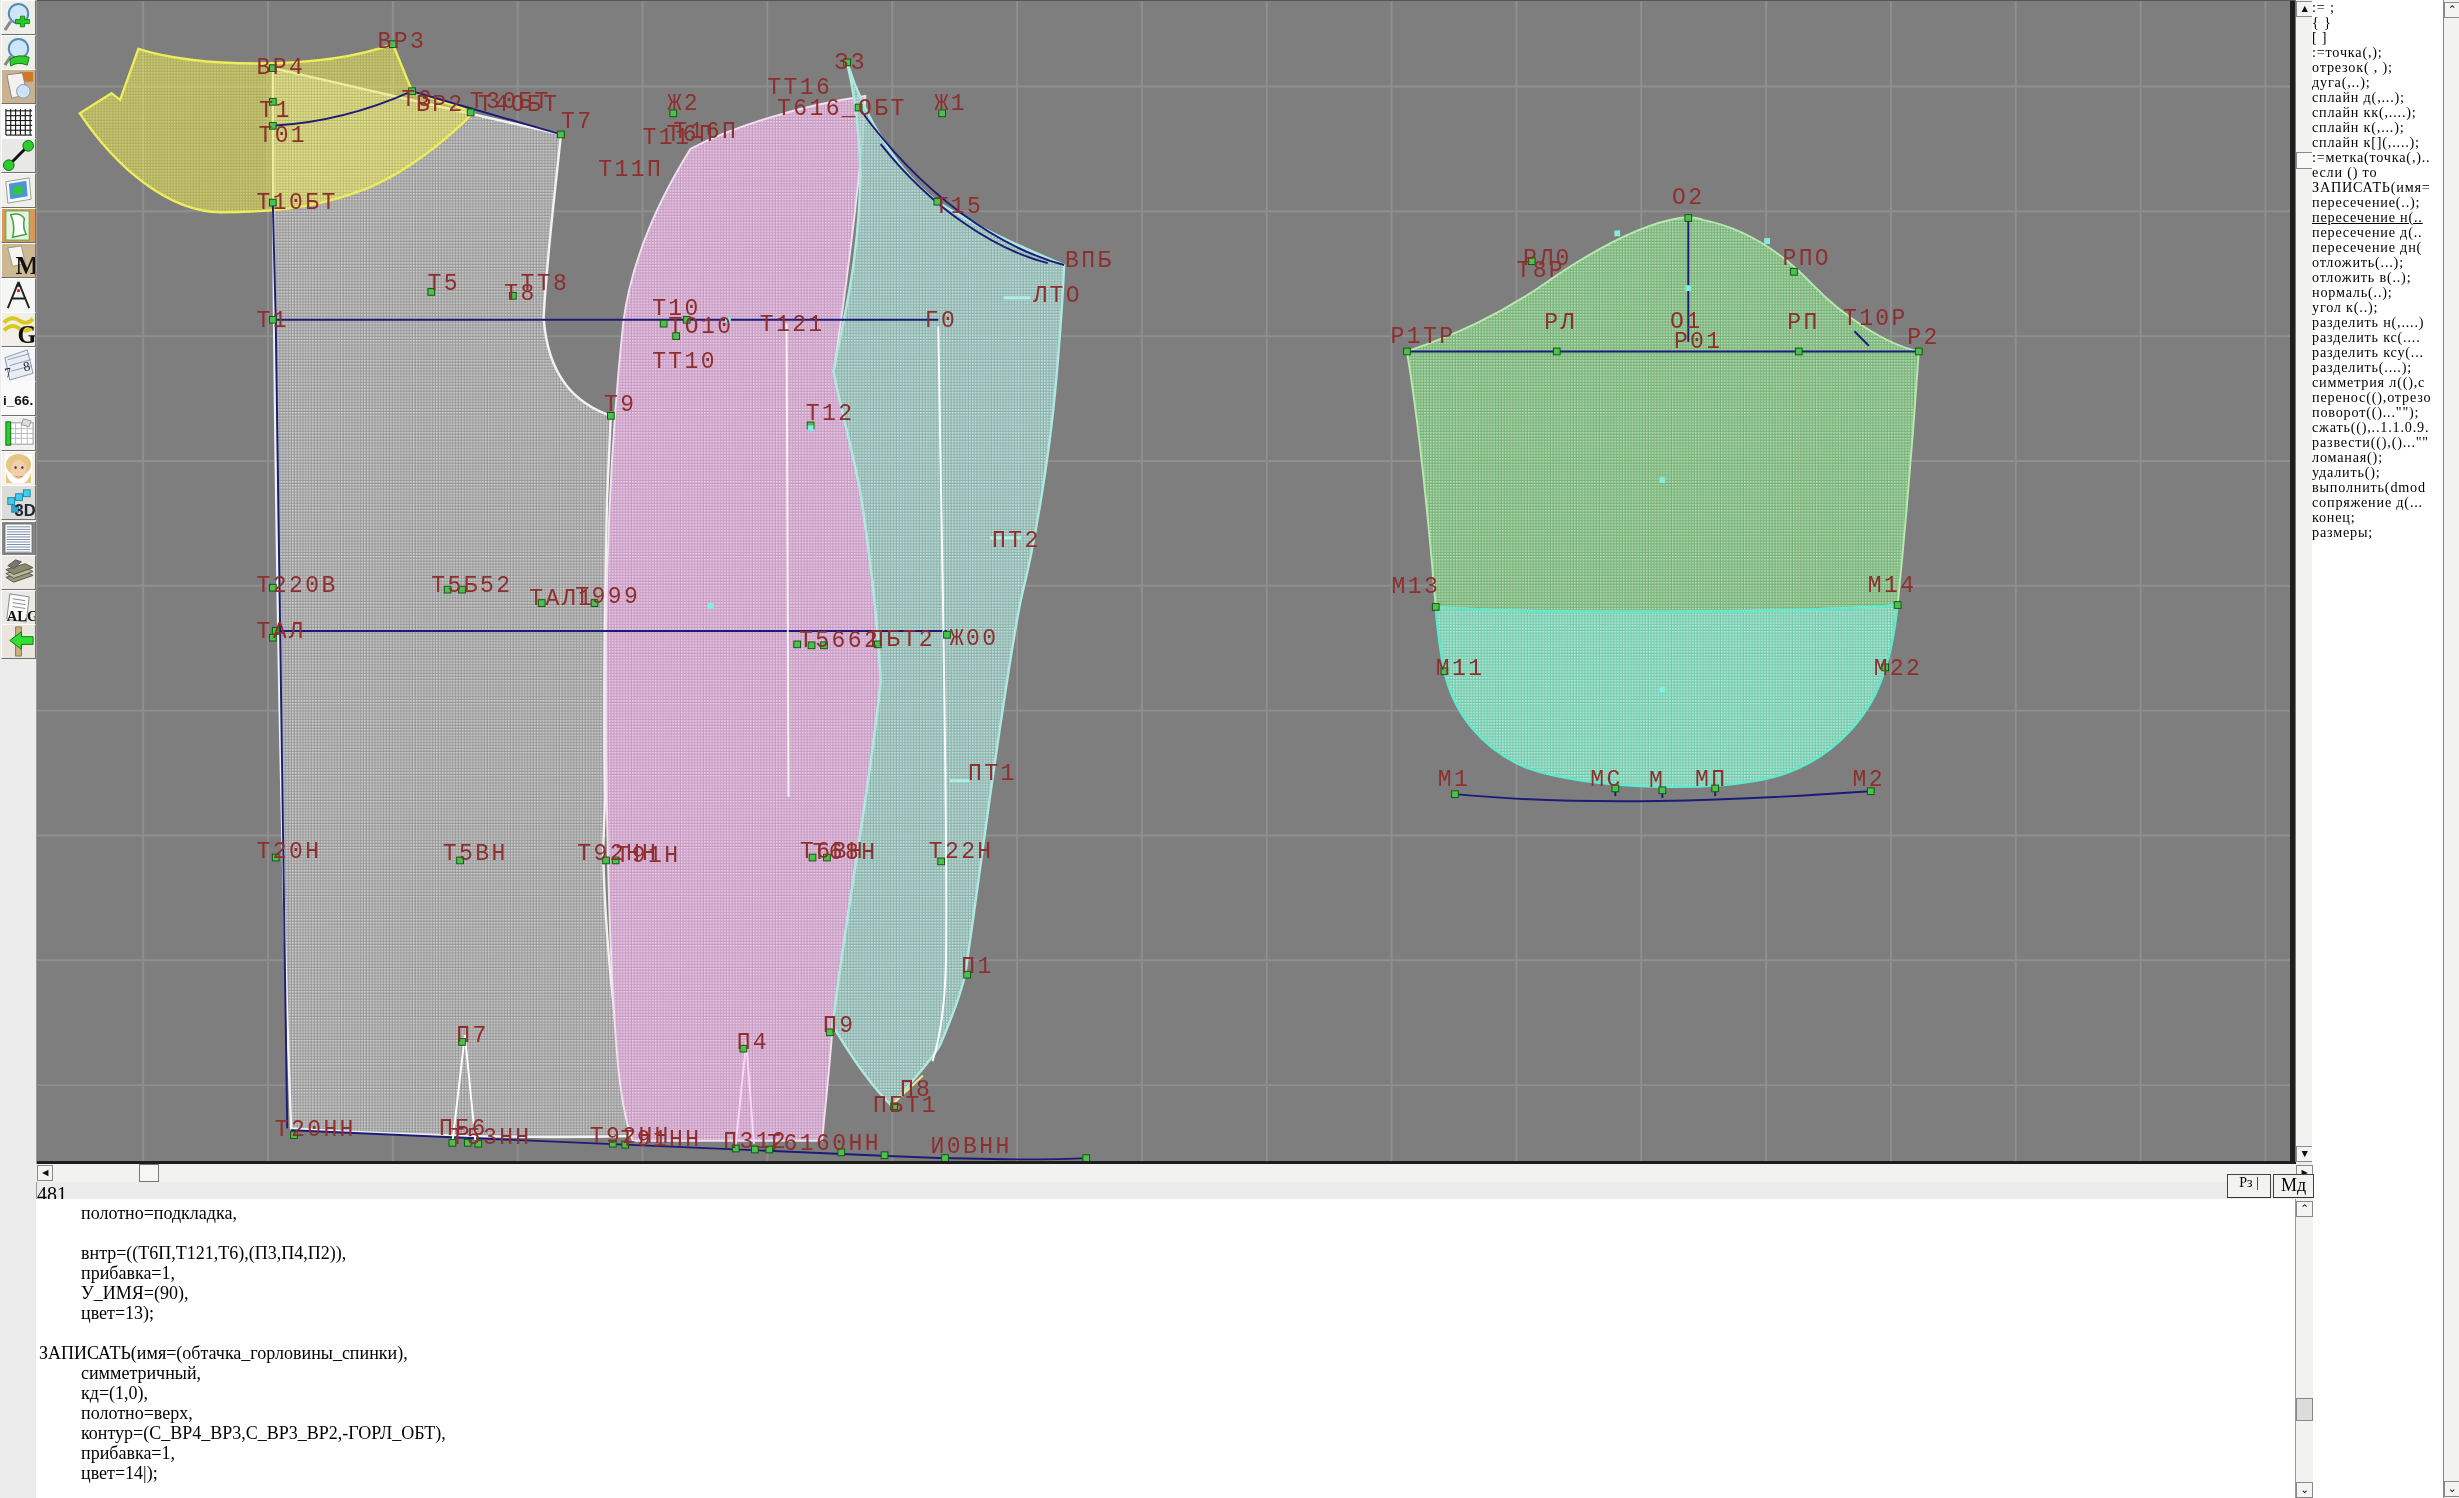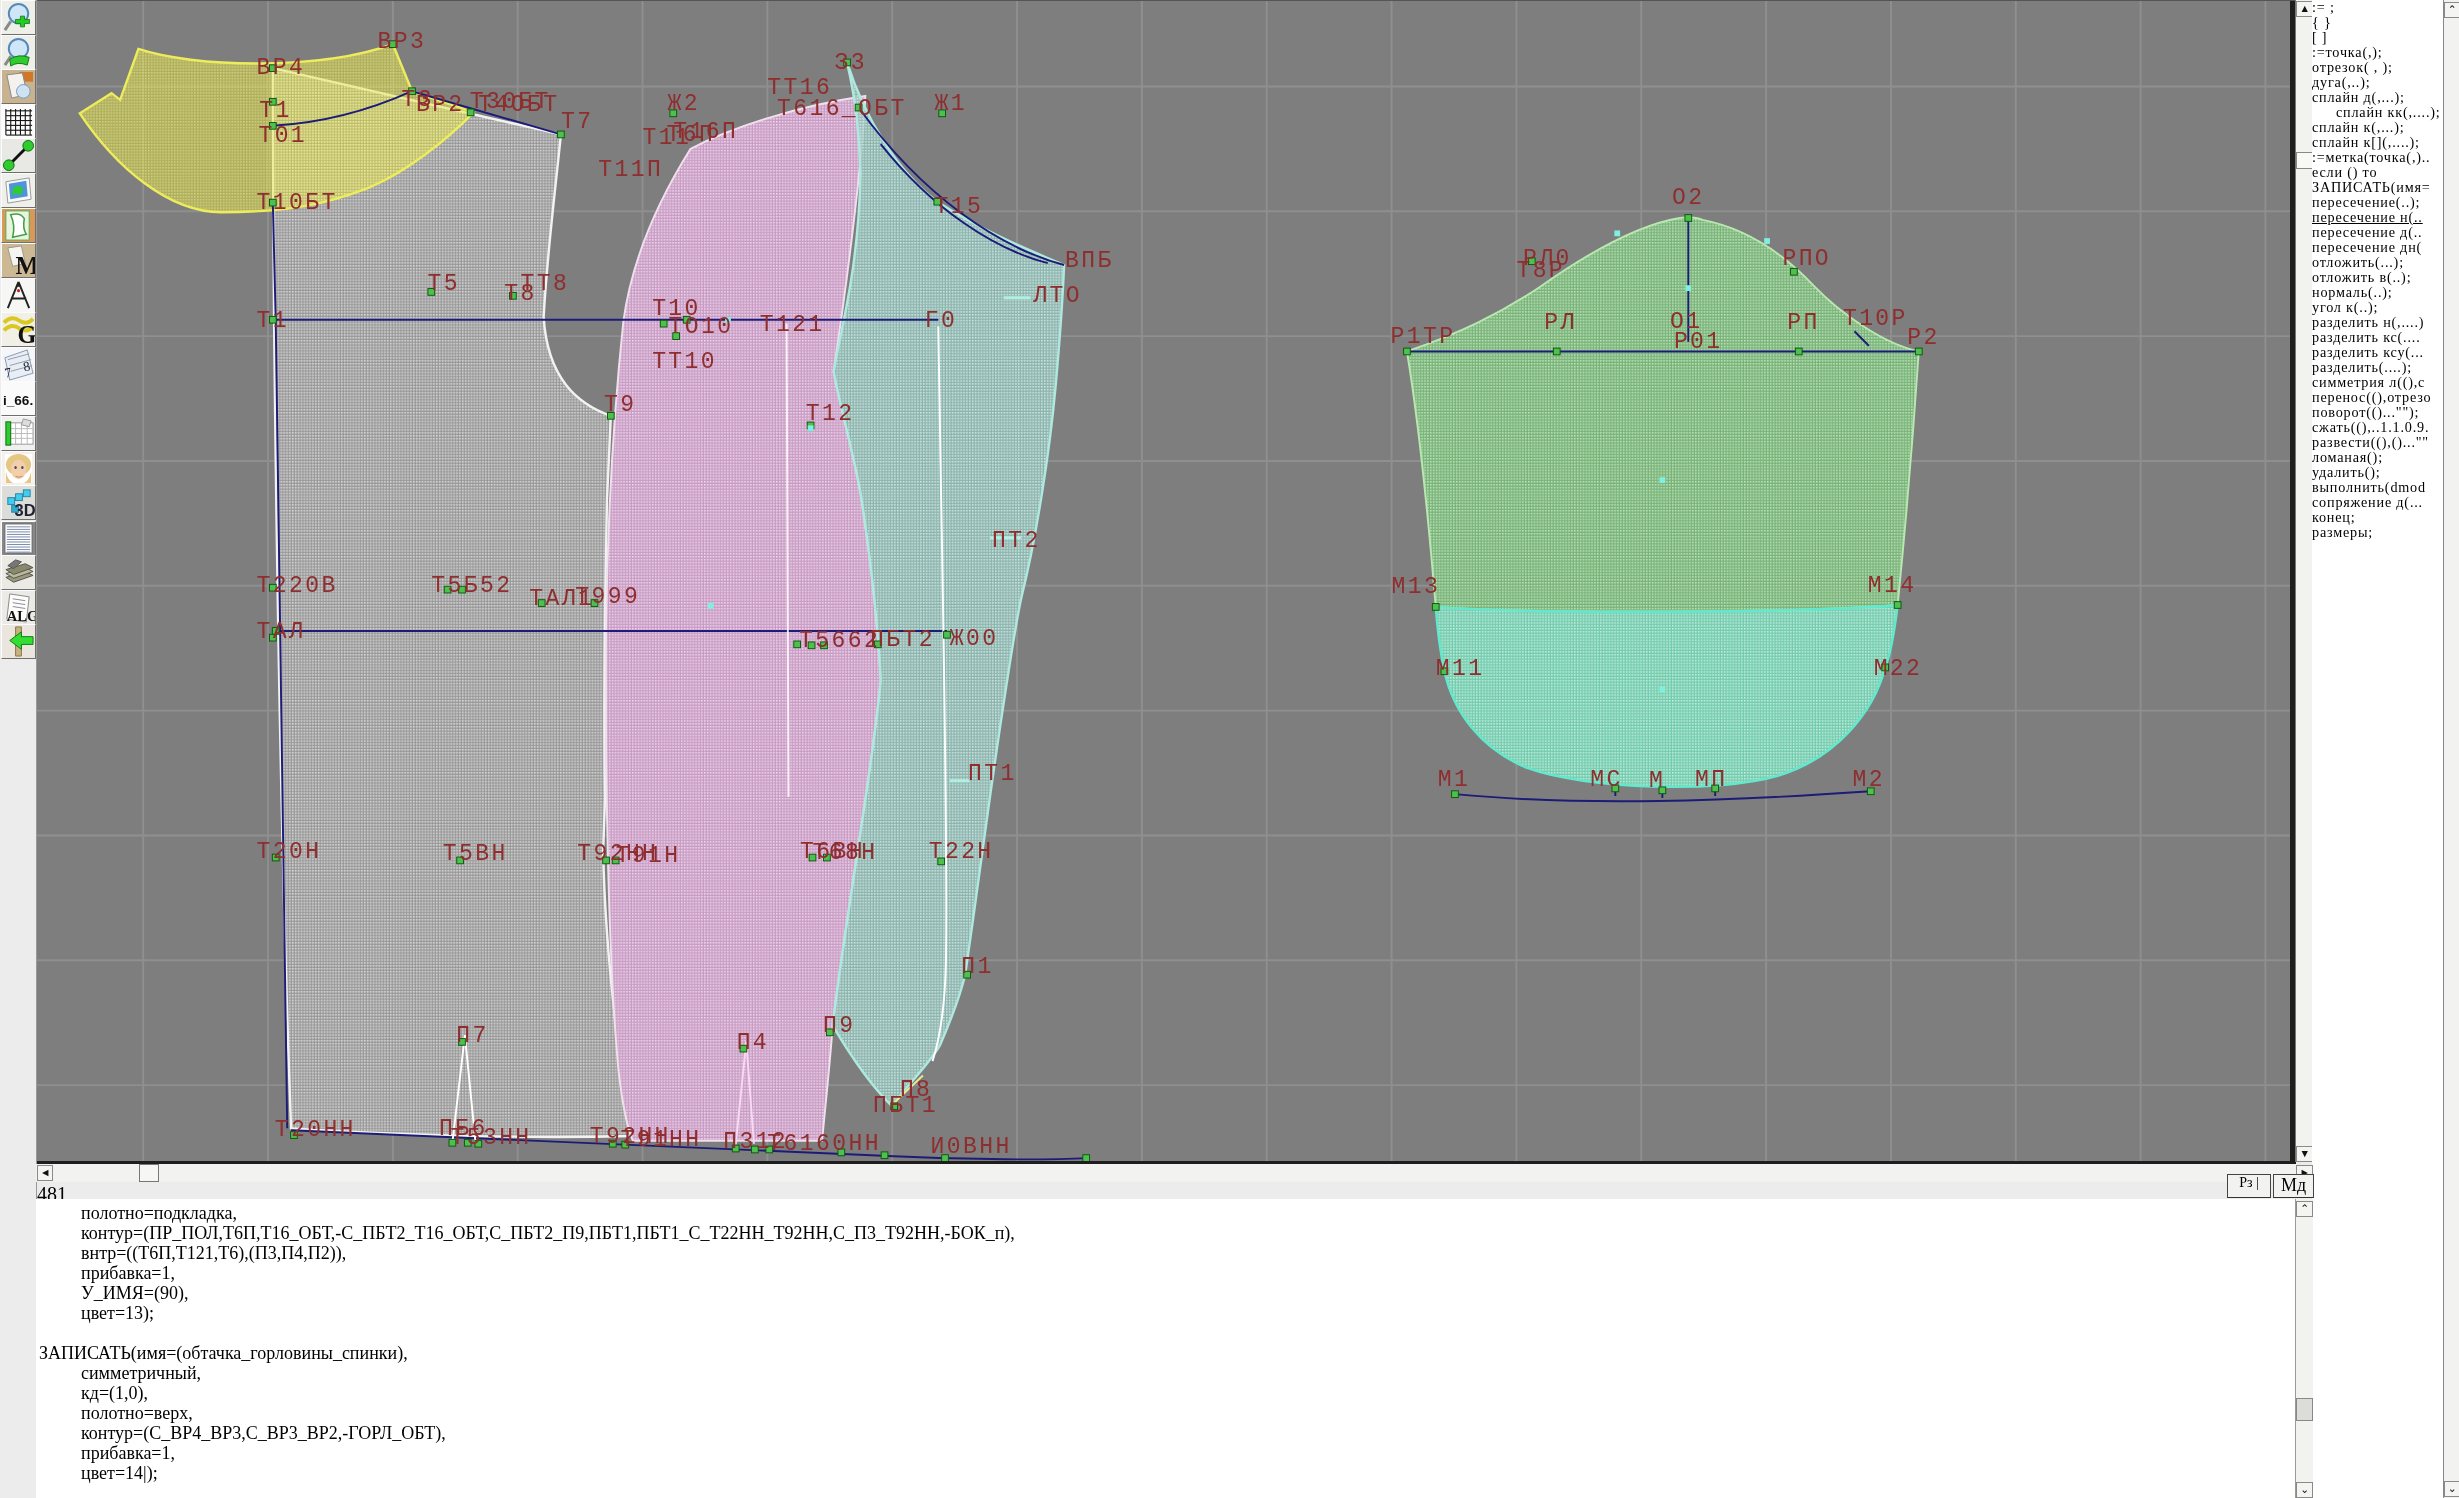--- a/index.html
+++ b/index.html
@@ -455,21 +455,21 @@
 <div class="abs" style="left:2296px;top:152px;width:15.4px;height:15.4px;background:#f8f8f6;border:1px solid #888;"></div>
 <div class="abs sbbtn" style="left:2296px;top:1146px;width:15.4px;height:14.4px;">▼</div>
 <div class="abs serif" style="left:2312px;top:0;width:131px;height:1499px;background:#ffffff;overflow:hidden;font-size:14.2px;line-height:15px;letter-spacing:0.8px;color:#000;white-space:nowrap;">
       <div style="height:15px;">:=  ;</div>
       <div style="height:15px;">{  }</div>
       <div style="height:15px;">[  ]</div>
       <div style="height:15px;">:=точка(,);</div>
       <div style="height:15px;">отрезок( , );</div>
       <div style="height:15px;">дуга(,..);</div>
       <div style="height:15px;">сплайн  д(,...);</div>
-      <div style="height:15px;margin-left:24px;">сплайн  кк(,....);</div>
+      <div style="height:15px;">сплайн  кк(,....);</div>
       <div style="height:15px;">сплайн  к(,...);</div>
       <div style="height:15px;">сплайн  к[](,....);</div>
       <div style="height:15px;">:=метка(точка(,)..</div>
       <div style="height:15px;">если () то</div>
       <div style="height:15px;">ЗАПИСАТЬ(имя=</div>
       <div style="height:15px;">пересечение(..);</div>
       <div style="height:15px;text-decoration:underline;">пересечение  н(..</div>
       <div style="height:15px;">пересечение  д(..</div>
       <div style="height:15px;">пересечение  дн(</div>
       <div style="height:15px;">отложить(...);</div>
@@ -497,21 +497,20 @@
 <div class="abs sbbtn" style="left:2444px;top:1481px;width:14.4px;height:14.4px;">⌄</div>
 <div class="abs sbtrack" style="left:36px;top:1164px;width:2260px;height:18px;"></div>
 <div class="abs sbbtn" style="left:37px;top:1165px;width:14.4px;height:14.4px;">◄</div>
 <div class="abs" style="left:139px;top:1164px;width:18px;height:16.3px;background:#f6f6f4;border:1px solid #777;"></div>
 <div class="abs sbbtn" style="left:2296px;top:1165px;width:15.4px;height:14.4px;">►</div>
 <div class="abs serif" style="left:37px;top:1183px;font-size:20px;color:#000;">481</div>
 <div class="abs serif" style="left:2227px;top:1174px;width:42px;height:22px;background:#f2f2f0;border:1px solid #444;border-bottom:1.9px solid #333;text-align:center;font-size:14px;">Рз&nbsp;|</div>
 <div class="abs serif" style="left:2273px;top:1174px;width:39px;height:22px;background:#f2f2f0;border:1px solid #444;border-bottom:1.9px solid #333;text-align:center;font-size:18px;">Мд</div>
 <div class="abs" style="left:36px;top:1199px;width:2260px;height:300px;background:#ffffff;"></div>
     <div class="abs serif" style="left:81px;top:1203px;font-size:18px;line-height:20px;color:#000;white-space:pre;">полотно=подкладка,</div>
-    <div class="abs serif" style="left:81px;top:1223px;font-size:18px;line-height:20px;color:#000;white-space:pre;">контур=(ПР_ПОЛ,Т6П,Т16_ОБТ,-С_ПБТ2_Т16_ОБТ,С_ПБТ2_П9,ПБТ1,ПБТ1_С_Т22НН_Т92НН,С_П3_Т92НН,-БОК_п),</div>
     <div class="abs serif" style="left:81px;top:1243px;font-size:18px;line-height:20px;color:#000;white-space:pre;">внтр=((Т6П,Т121,Т6),(П3,П4,П2)),</div>
     <div class="abs serif" style="left:81px;top:1263px;font-size:18px;line-height:20px;color:#000;white-space:pre;">прибавка=1,</div>
     <div class="abs serif" style="left:81px;top:1283px;font-size:18px;line-height:20px;color:#000;white-space:pre;">У_ИМЯ=(90),</div>
     <div class="abs serif" style="left:81px;top:1303px;font-size:18px;line-height:20px;color:#000;white-space:pre;">цвет=13);</div>
     <div class="abs serif" style="left:39px;top:1343px;font-size:18px;line-height:20px;color:#000;white-space:pre;">ЗАПИСАТЬ(имя=(обтачка_горловины_спинки),</div>
     <div class="abs serif" style="left:81px;top:1363px;font-size:18px;line-height:20px;color:#000;white-space:pre;">симметричный,</div>
     <div class="abs serif" style="left:81px;top:1383px;font-size:18px;line-height:20px;color:#000;white-space:pre;">кд=(1,0),</div>
     <div class="abs serif" style="left:81px;top:1403px;font-size:18px;line-height:20px;color:#000;white-space:pre;">полотно=верх,</div>
     <div class="abs serif" style="left:81px;top:1423px;font-size:18px;line-height:20px;color:#000;white-space:pre;">контур=(С_ВР4_ВР3,С_ВР3_ВР2,-ГОРЛ_ОБТ),</div>
     <div class="abs serif" style="left:81px;top:1443px;font-size:18px;line-height:20px;color:#000;white-space:pre;">прибавка=1,</div>

